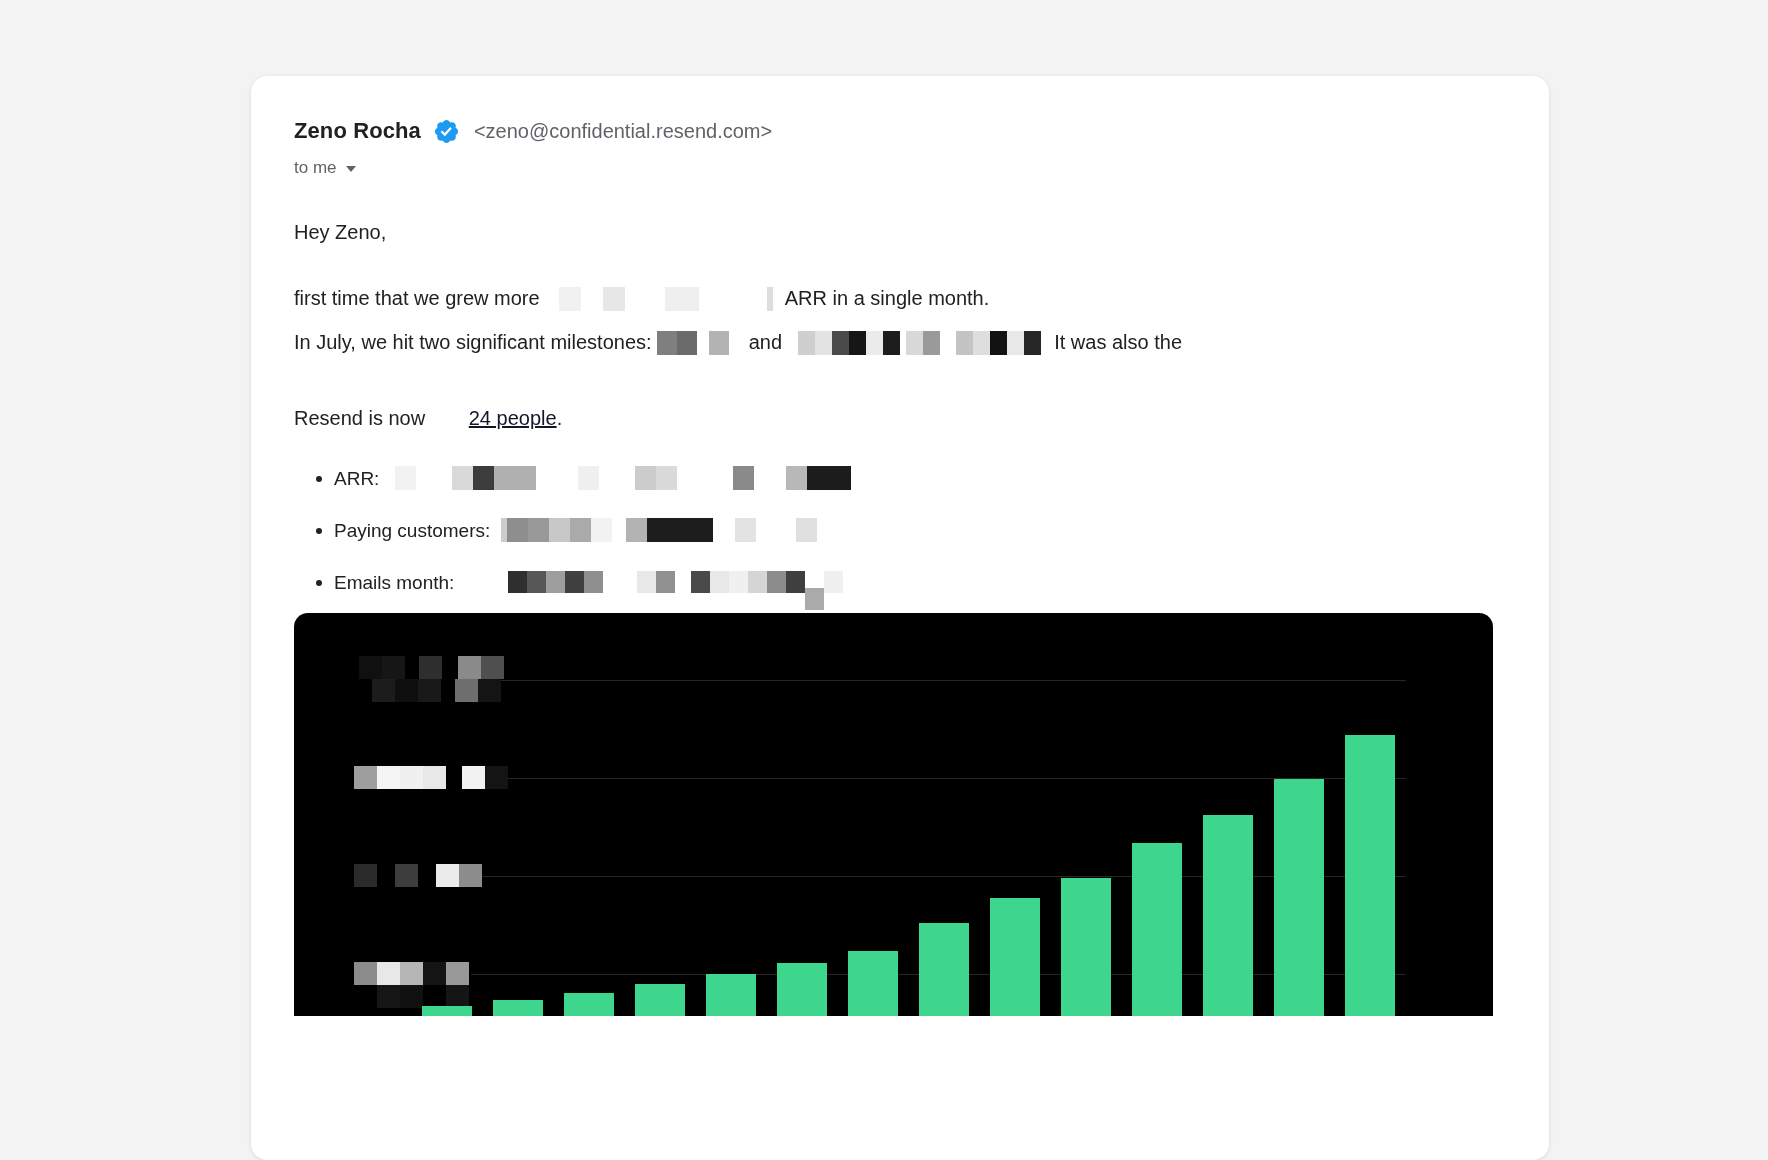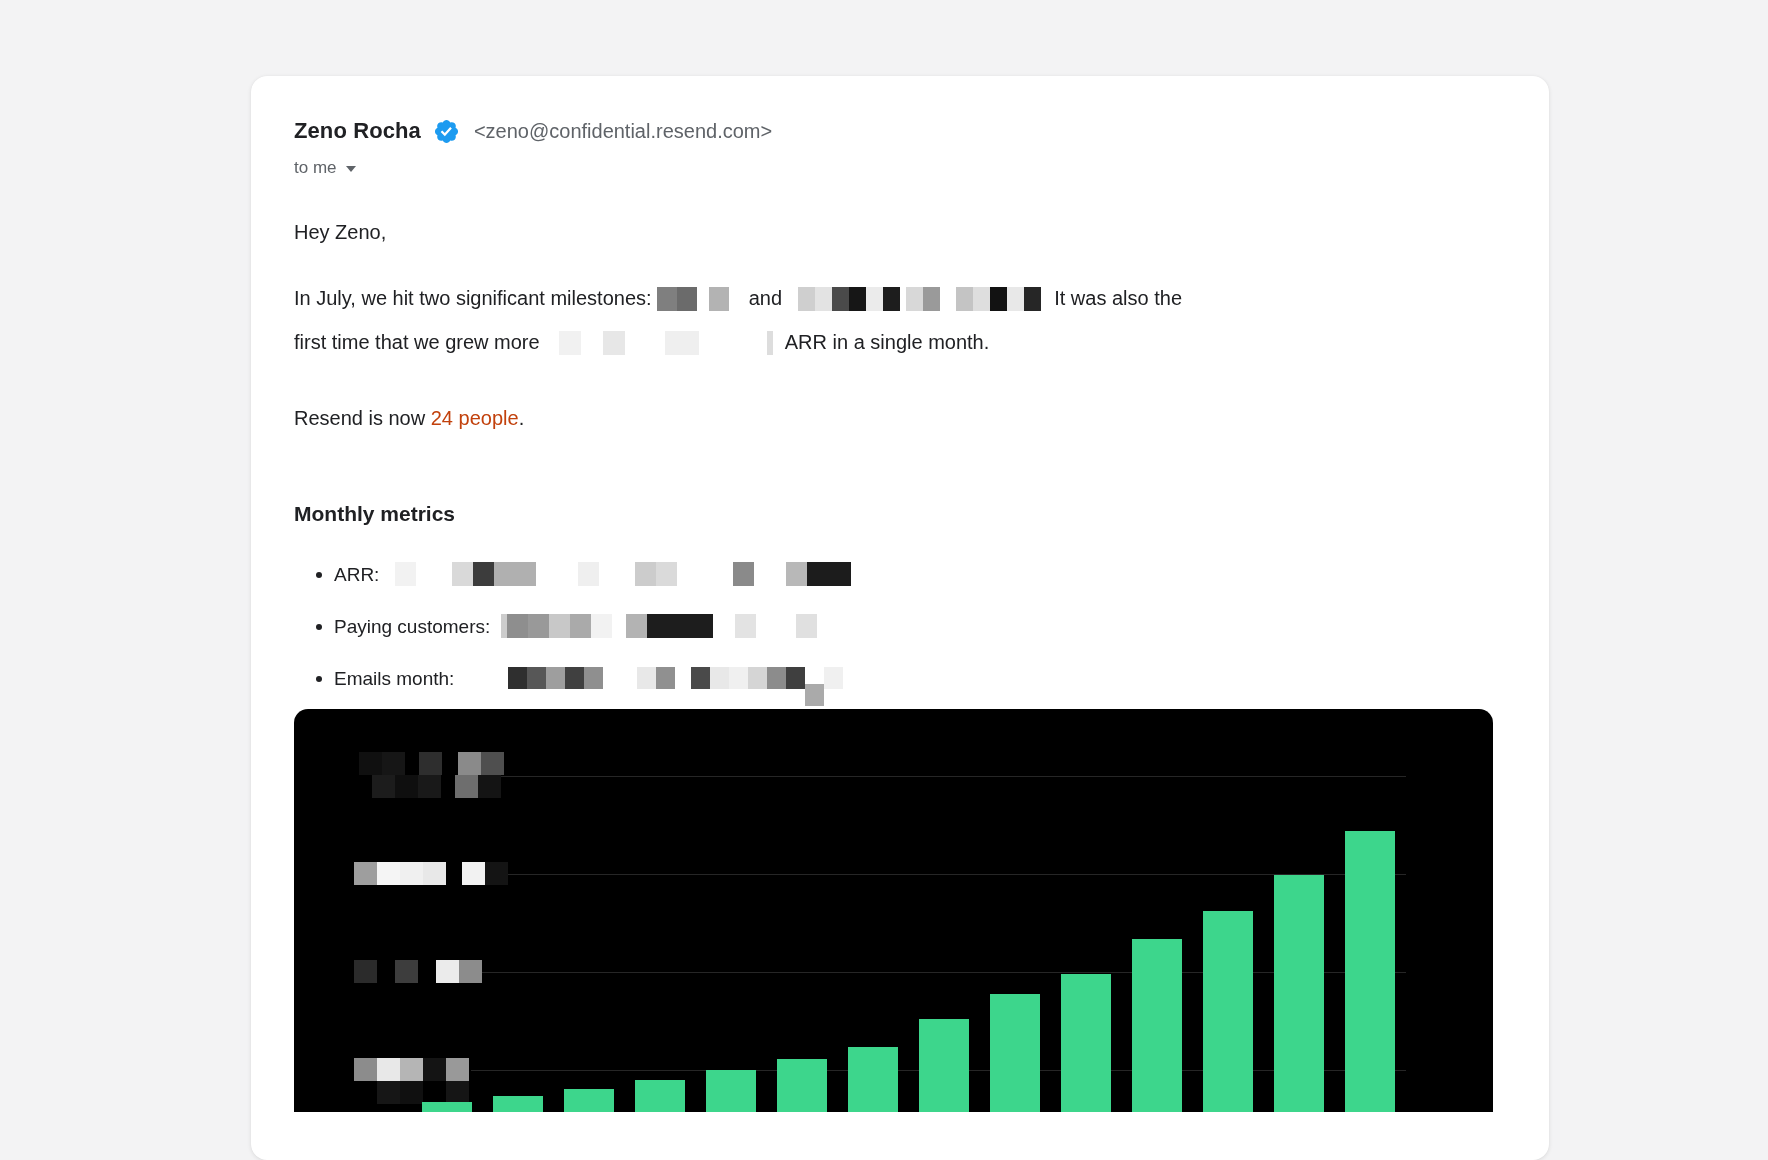--- a/index.html
+++ b/index.html
@@ -23,21 +23,21 @@
   .sender-email{font-size:20px;color:#5f6368;}
   .to-row{display:flex;align-items:center;height:24px;margin-top:10px;cursor:pointer;width:max-content;}
   .to-label{font-size:17px;color:#5f6368;}
   .caret{width:0;height:0;border-left:5px solid transparent;border-right:5px solid transparent;
          border-top:6px solid #5f6368;margin-left:9px;margin-top:2px;}
   
   .greeting{margin-top:38px;font-size:20px;line-height:28px;color:#202124;}
   .para{margin-top:30px;font-size:20px;color:#202124;}
   .pline{line-height:44px;height:44px;white-space:nowrap;}
   .resend-line{margin-top:40px;font-size:20px;line-height:28px;color:#202124;}
-  a.people-link{color:#c2410c;cursor:pointer;}
+  a.people-link{color:#0f172a;text-decoration:underline;cursor:pointer;margin-left:38px;}
   .metrics-heading{margin-top:68px;font-size:21px;font-weight:bold;line-height:28px;color:#202124;}
   ul.metrics{margin:20px 0 0 0;padding:0 0 0 40px;}
   ul.metrics li{list-style:disc;font-size:19px;color:#202124;height:52px;line-height:52px;white-space:nowrap;}
   ul.metrics li::marker{color:#202124;}
   .metric-label{vertical-align:middle;}
   
   .mosaic{display:inline-flex;align-items:flex-start;vertical-align:middle;position:relative;top:-1px;}
   .mosaic .cell{flex:0 0 auto;}
   
   .chart{
@@ -64,20 +64,33 @@
     </div>
 
     <div class="to-row">
       <span class="to-label">to me</span>
       <span class="caret"></span>
     </div>
 
     <div class="greeting">Hey Zeno,</div>
 
     <div class="para">
+      <div class="pline">
+        <span>first time that we grew more</span>
+        <span class="mosaic" style="margin-left:14px;">
+            <span class="cell" style="width: 22px; height: 24px; background: rgb(241, 241, 241);"></span>
+            <span class="cell" style="width: 22px; height: 24px;"></span>
+            <span class="cell" style="width: 22px; height: 24px; background: rgb(231, 231, 231);"></span>
+            <span class="cell" style="width: 40px; height: 24px;"></span>
+            <span class="cell" style="width: 34px; height: 24px; background: rgb(239, 239, 239);"></span>
+            <span class="cell" style="width: 68px; height: 24px;"></span>
+            <span class="cell" style="width: 6px; height: 24px; background: rgb(221, 221, 221);"></span>
+          </span>
+        <span style="margin-left:6px;">ARR in a single month.</span>
+      </div>
       <div class="pline">
         <span>In July, we hit two significant milestones:</span>
         <span class="mosaic">
             <span class="cell" style="width: 20px; height: 24px; background: rgb(127, 127, 127);"></span>
             <span class="cell" style="width: 20px; height: 24px; background: rgb(107, 107, 107);"></span>
             <span class="cell" style="width: 12px; height: 24px;"></span>
             <span class="cell" style="width: 20px; height: 24px; background: rgb(179, 179, 179);"></span>
           </span>
         <span style="margin:0 10px 0 14px;">and</span>
         <span class="mosaic">
@@ -92,40 +105,26 @@
             <span class="cell" style="width: 17px; height: 24px; background: rgb(154, 154, 154);"></span>
             <span class="cell" style="width: 16px; height: 24px;"></span>
             <span class="cell" style="width: 17px; height: 24px; background: rgb(196, 196, 196);"></span>
             <span class="cell" style="width: 17px; height: 24px; background: rgb(222, 222, 222);"></span>
             <span class="cell" style="width: 17px; height: 24px; background: rgb(18, 18, 18);"></span>
             <span class="cell" style="width: 17px; height: 24px; background: rgb(232, 232, 232);"></span>
             <span class="cell" style="width: 17px; height: 24px; background: rgb(38, 38, 38);"></span>
           </span>
         <span style="margin-left:8px;">It was also the</span>
       </div>
-      <div class="pline">
-        <span>first time that we grew more</span>
-        <span class="mosaic" style="margin-left:14px;">
-            <span class="cell" style="width: 22px; height: 24px; background: rgb(241, 241, 241);"></span>
-            <span class="cell" style="width: 22px; height: 24px;"></span>
-            <span class="cell" style="width: 22px; height: 24px; background: rgb(231, 231, 231);"></span>
-            <span class="cell" style="width: 40px; height: 24px;"></span>
-            <span class="cell" style="width: 34px; height: 24px; background: rgb(239, 239, 239);"></span>
-            <span class="cell" style="width: 68px; height: 24px;"></span>
-            <span class="cell" style="width: 6px; height: 24px; background: rgb(221, 221, 221);"></span>
-          </span>
-        <span style="margin-left:6px;">ARR in a single month.</span>
-      </div>
     </div>
 
     <div class="resend-line">
       <span>Resend is now </span><a class="people-link">24 people</a><span>.</span>
     </div>
 
-    <div class="metrics-heading">Monthly metrics</div>
 
     <ul class="metrics">
       <li>
         <span class="metric-label">ARR:</span>
         <span class="mosaic" style="margin-left:10px;">
             <span class="cell" style="width: 21px; height: 24px; background: rgb(242, 242, 242);"></span>
             <span class="cell" style="width: 36px; height: 24px;"></span>
             <span class="cell" style="width: 21px; height: 24px; background: rgb(217, 217, 217);"></span>
             <span class="cell" style="width: 21px; height: 24px; background: rgb(60, 60, 60);"></span>
             <span class="cell" style="width: 42px; height: 24px; background: rgb(176, 176, 176);"></span>

